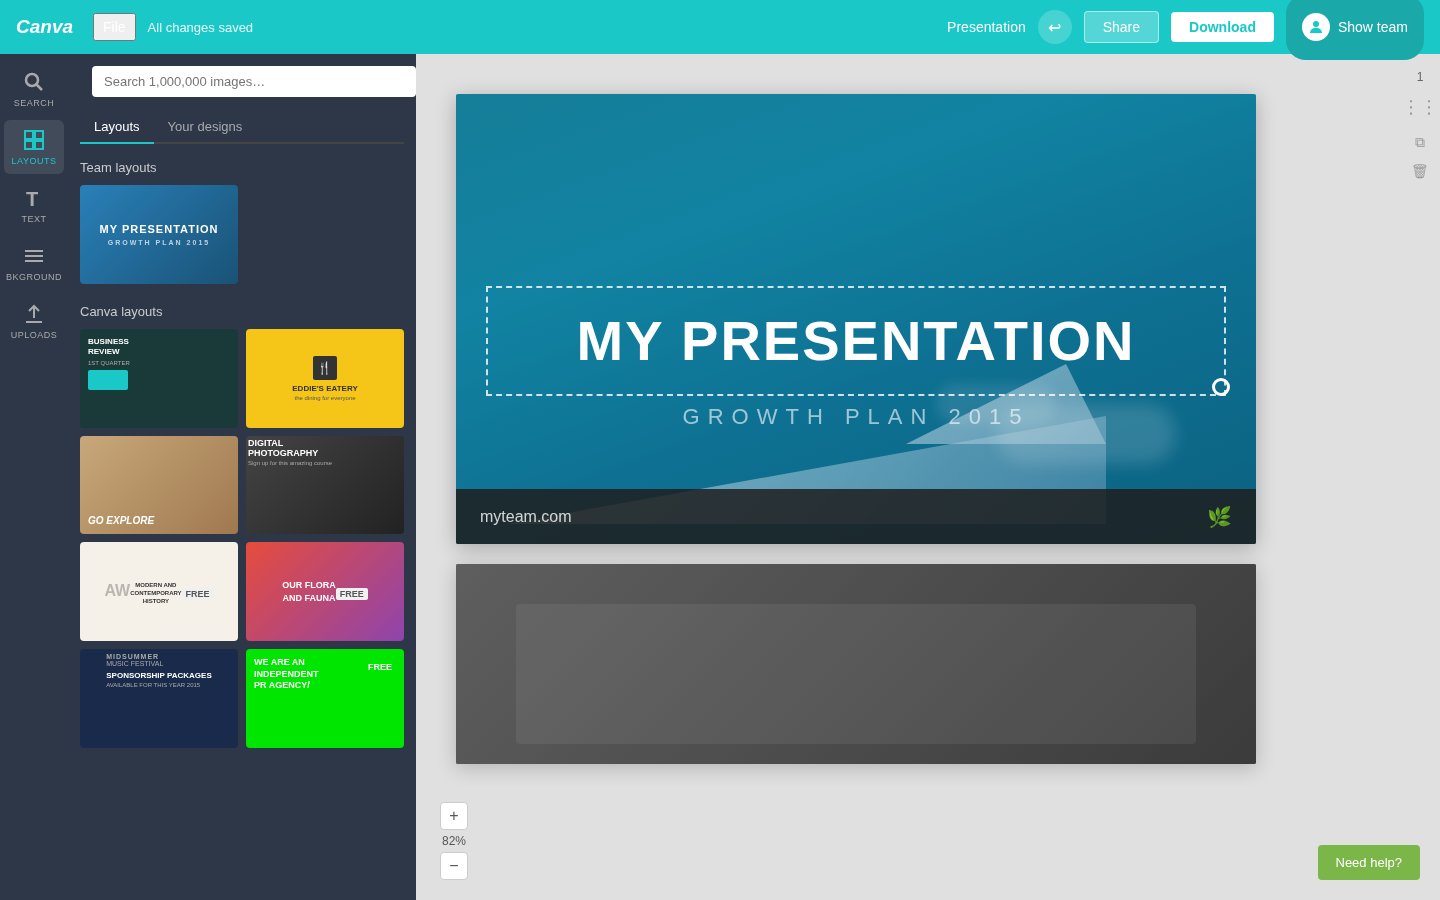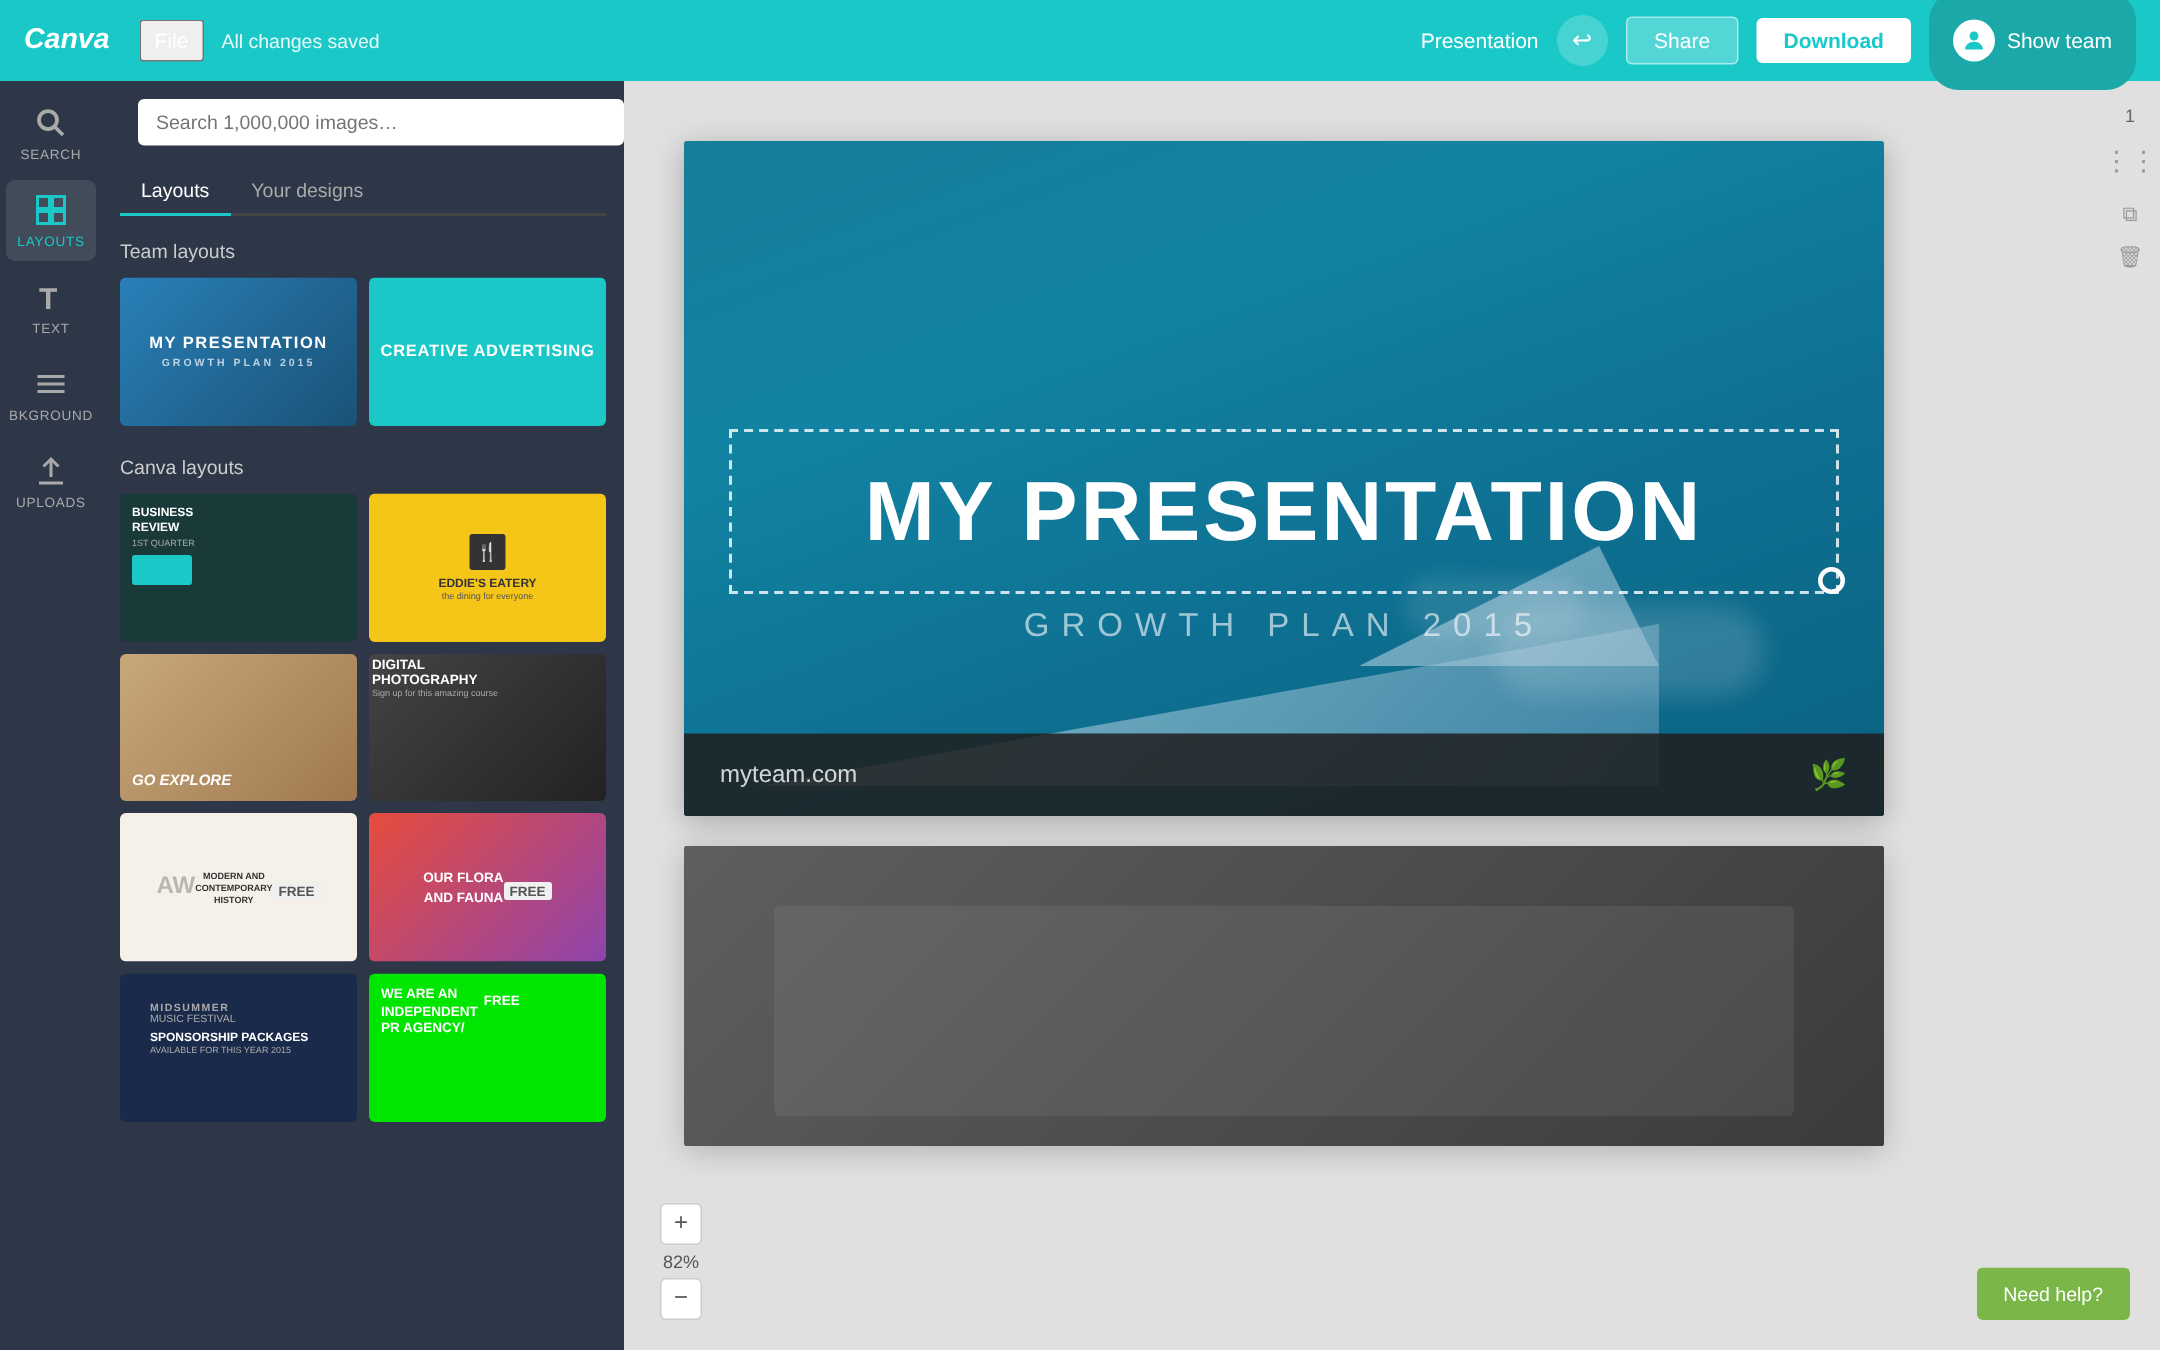--- a/index.html
+++ b/index.html
@@ -118,25 +118,25 @@
     .thumb-modern-contemporary {
       background: #f5f0e8; display: flex; align-items: center; justify-content: center;
       padding: 6px; color: #333; font-size: 7px; text-align: center; font-weight: bold;
     }
     .thumb-flora-fauna {
       background: linear-gradient(135deg, #e74c3c, #8e44ad);
       display: flex; align-items: center; justify-content: center;
       color: white; font-size: 8px; font-weight: bold; text-align: center; padding: 6px;
     }
     .thumb-midsummer {
-      background: #1a2a4a; display: flex; align-items: flex-start; justify-content: flex-start;
-      padding: 20px; color: white; font-size: 7px;
+      background: #1a2a4a; display: flex; align-items: flex-start; justify-content: center;
+      padding: 4px; color: white; font-size: 7px;
     }
     .thumb-independent-pr {
-      background: #00e600; display: flex; align-items: flex-start; justify-content: flex-start;
+      background: #00e600; display: flex; align-items: flex-start; justify-content: space-between;
       padding: 8px; color: white; font-size: 8px; font-weight: bold;
     }
 
     
     #main-area {
       position: fixed; top: 54px; left: 416px; right: 0; bottom: 0;
       background: #e0e0e0; overflow-y: auto; padding: 40px;
     }
     #main-area::-webkit-scrollbar { width: 8px; }
     #main-area::-webkit-scrollbar-track { background: #e0e0e0; }
@@ -350,25 +350,20 @@
   </div>
 
   <div class="section-title">Team layouts</div>
   <div class="layout-grid">
     <div class="layout-thumb">
       <div class="thumb-my-presentation" style="width:100%;height:100%">
         <div style="font-size:11px;font-weight:900;color:white;letter-spacing:1px;line-height:1.2">MY PRESENTATION</div>
         <div style="font-size:7px;color:rgba(255,255,255,0.7);letter-spacing:2px;margin-top:3px">GROWTH PLAN 2015</div>
       </div>
     </div>
-    <div class="layout-thumb">
-      <div class="thumb-creative-advertising" style="width:100%;height:100%">
-        <div style="font-size:11px;font-weight:900;color:white;letter-spacing:0.5px;line-height:1.2">CREATIVE ADVERTISING</div>
-      </div>
-    </div>
   </div>
 
   <div class="section-title">Canva layouts</div>
   <div class="layout-grid">
 
     <div class="layout-thumb">
       <div class="thumb-business-review" style="width:100%;height:100%">
         <div style="color:white;font-weight:bold;font-size:8px;line-height:1.3">BUSINESS<br>REVIEW</div>
         <div style="color:#aaa;font-size:6px;margin-top:2px">1ST QUARTER</div>
         <div style="background:#1bc8c8;width:40px;height:20px;margin-top:4px;border-radius:2px;overflow:hidden"></div>

